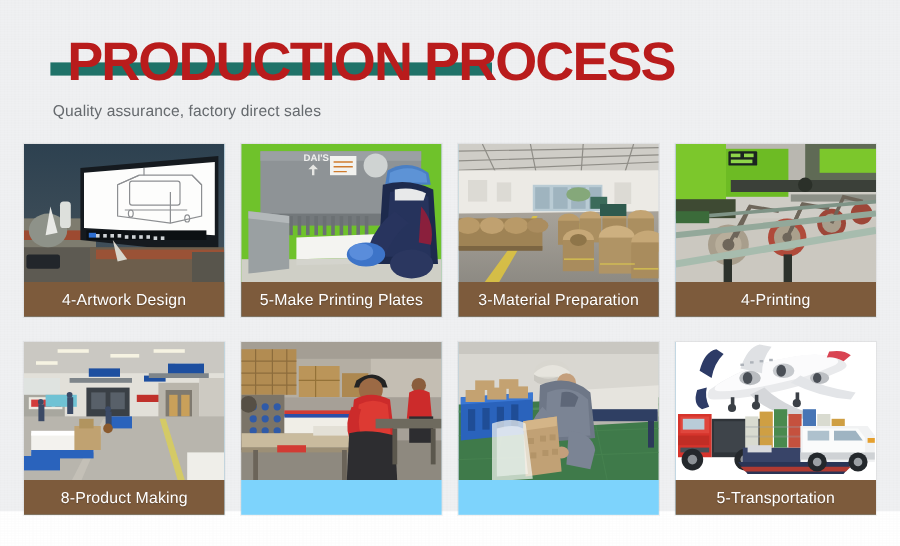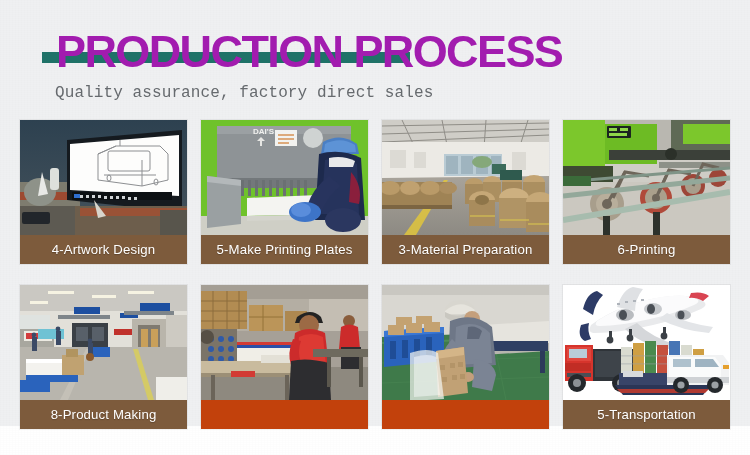--- a/index.html
+++ b/index.html
@@ -72,35 +72,34 @@
   }
 
   .title-text {
     position: relative;
     display: block;
     font-family: "Liberation Sans", sans-serif;
     font-size: 45px;
     line-height: 52px;
     font-weight: 700;
     letter-spacing: -1.6px;
-    color: #a21caf;
+    color: #b91c1c;
     white-space: nowrap;
     padding-left: 14px;
   }
 
   .subtitle {
     position: absolute;
-    left: 55px;
+    left: 44px;
     top: 84px;
-    font-size: 16px;
+    font-size: 13px;
     line-height: 18px;
     color: #666a6e;
     white-space: nowrap;
     letter-spacing: .1px;
-    font-family: Liberation Mono, monospace;
   }
 
   
   .grid {
     position: absolute;
     left: 20px;
     top: 120px;
     width: 710px;
     z-index: 3;
   }
@@ -108,21 +107,21 @@
   .row {
     display: flex;
     gap: 14px;
     margin-bottom: 21px;
   }
 
   .card {
     width: 167px;
     flex: 0 0 167px;
     position: relative;
-    background: #c2410c;
+    background: #7dd3fc;
     box-shadow: 0 0 0 1px rgba(0,0,0,.05);
   }
 
   .thumb {
     position: relative;
     width: 167px;
     height: 115px;
     overflow: hidden;
     background: #c9ccd0;
   }
@@ -419,21 +418,21 @@
               <path d="M0 100 L167 72" stroke="#a7bcae" stroke-width="6" fill="none"></path>
               <path d="M0 62 L167 48" stroke="#7f9487" stroke-width="3" fill="none"></path>
             </g>
 
             <rect x="40" y="96" width="7" height="19" fill="#2d322c"></rect>
             <rect x="90" y="92" width="7" height="23" fill="#2d322c"></rect>
             <rect x="0" y="56" width="28" height="10" fill="#3b6b3a"></rect>
           </svg>
         </div>
         <div class="caption">
-          <span>6-Printing</span>
+          <span>4-Printing</span>
         </div>
       </div>
     </div>
 
     <div class="row">
 
       <div class="card">
         <div class="thumb">
           <svg viewBox="0 0 167 115" preserveAspectRatio="none">
             <rect width="167" height="115" fill="#d8d6d0"></rect>

